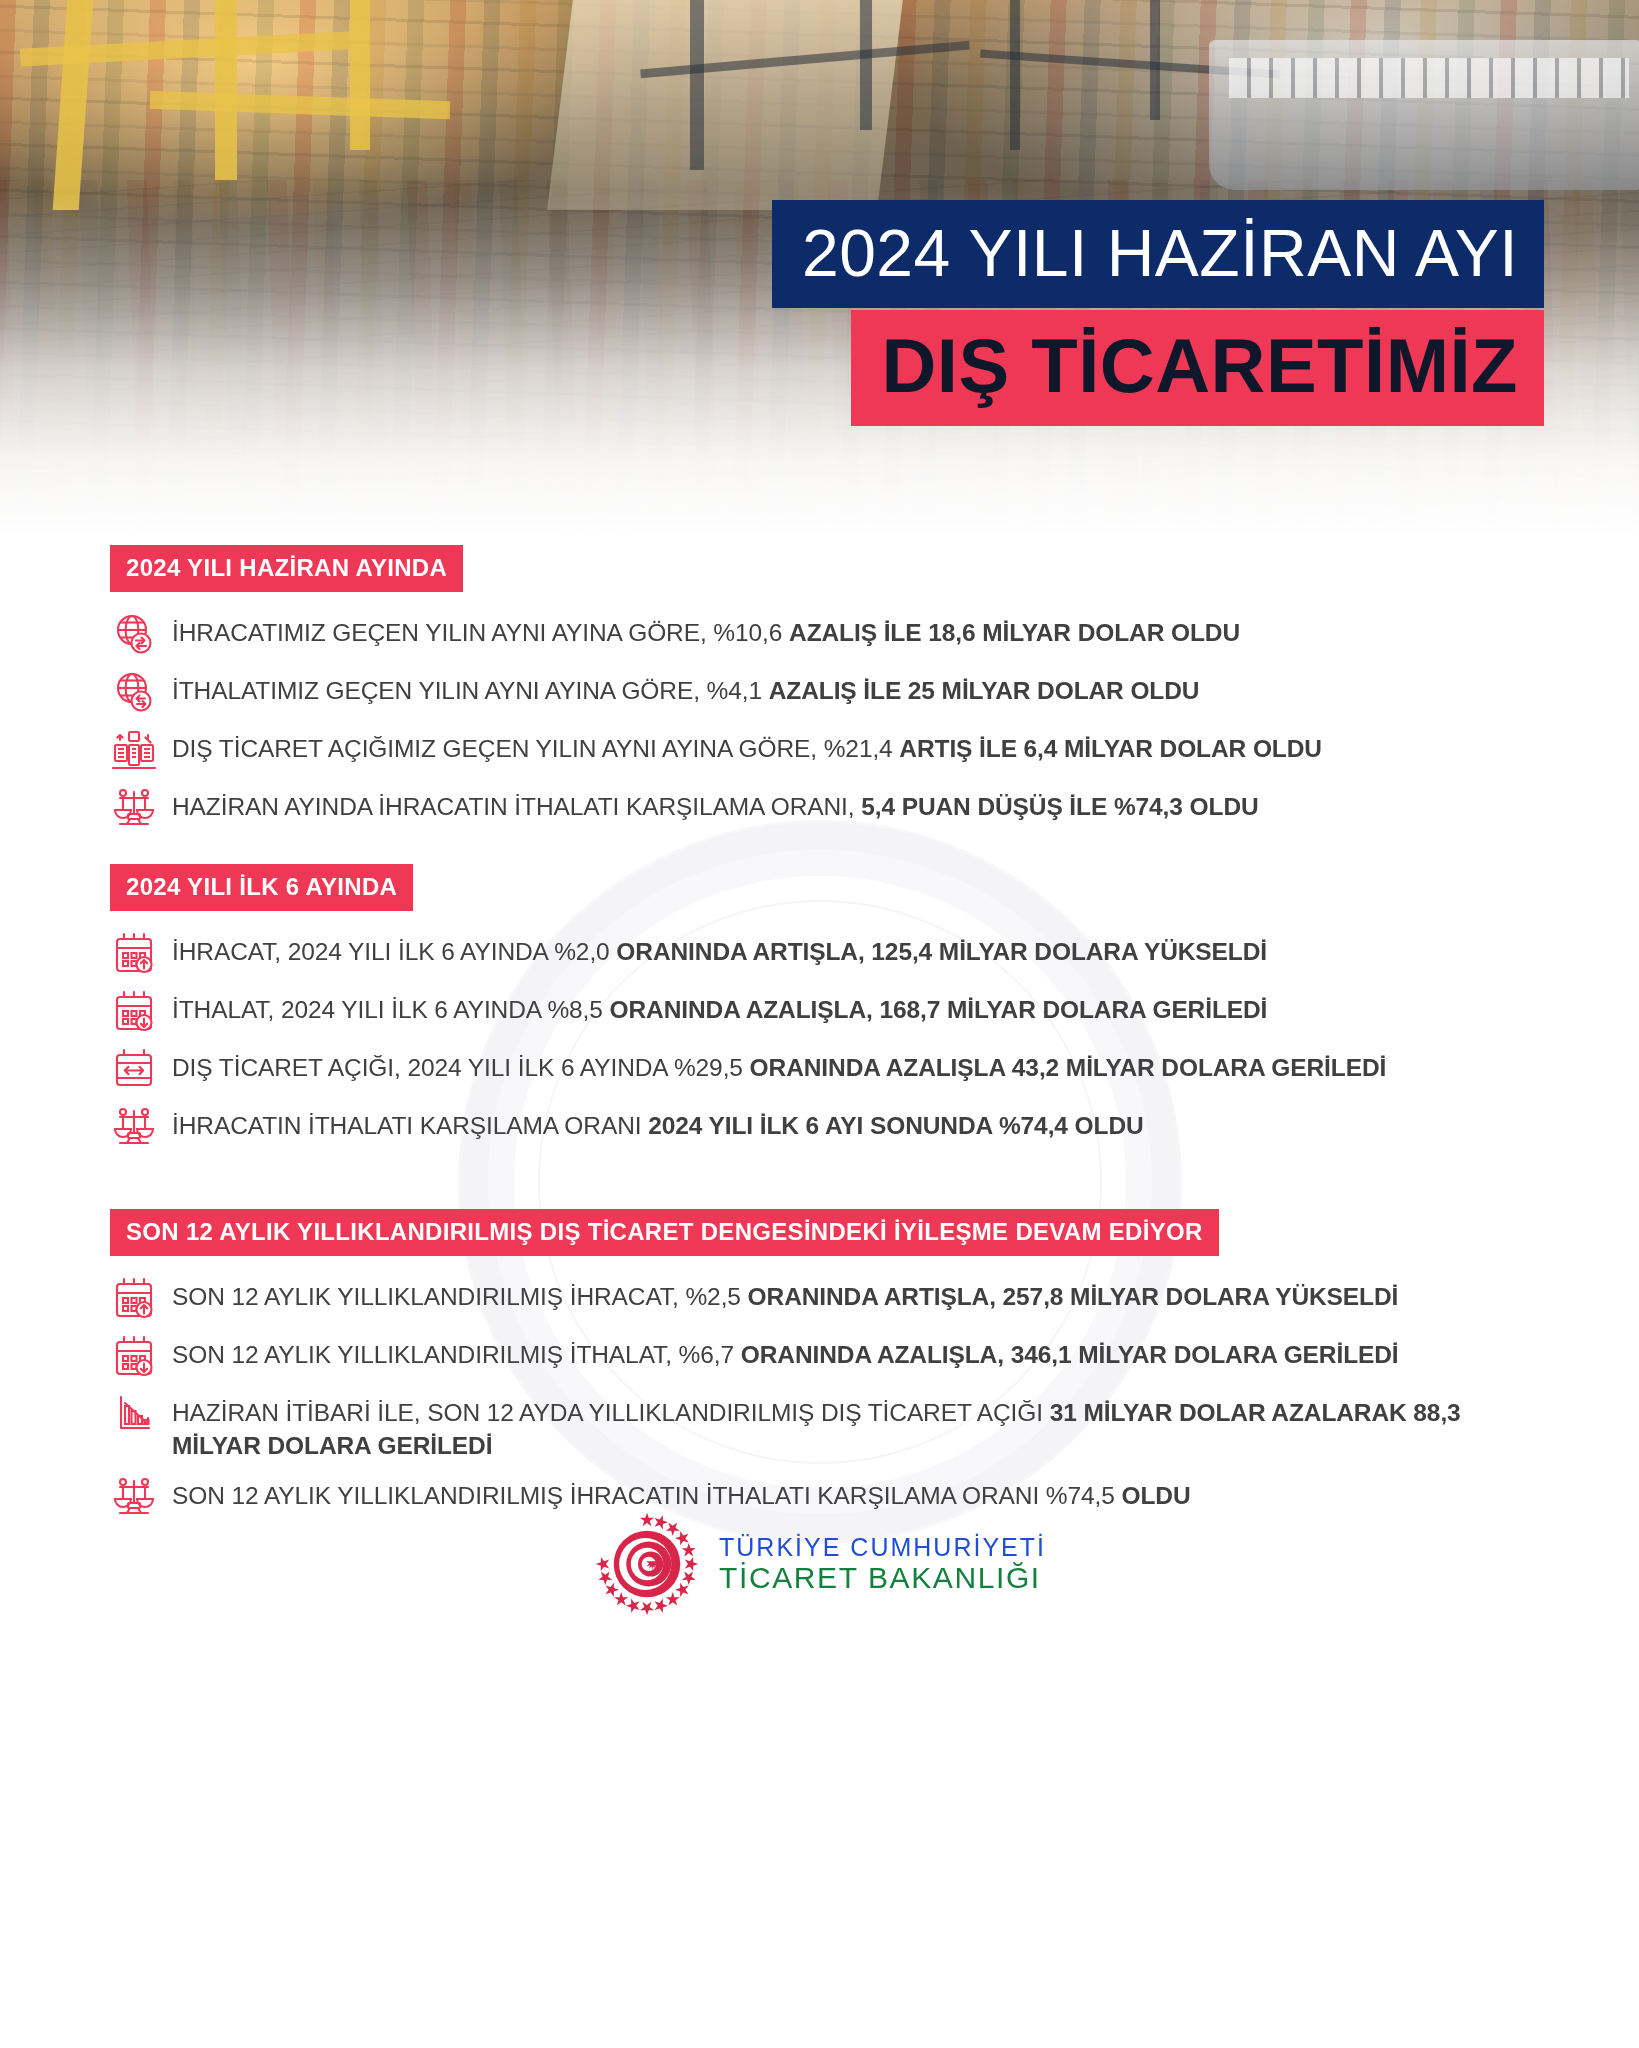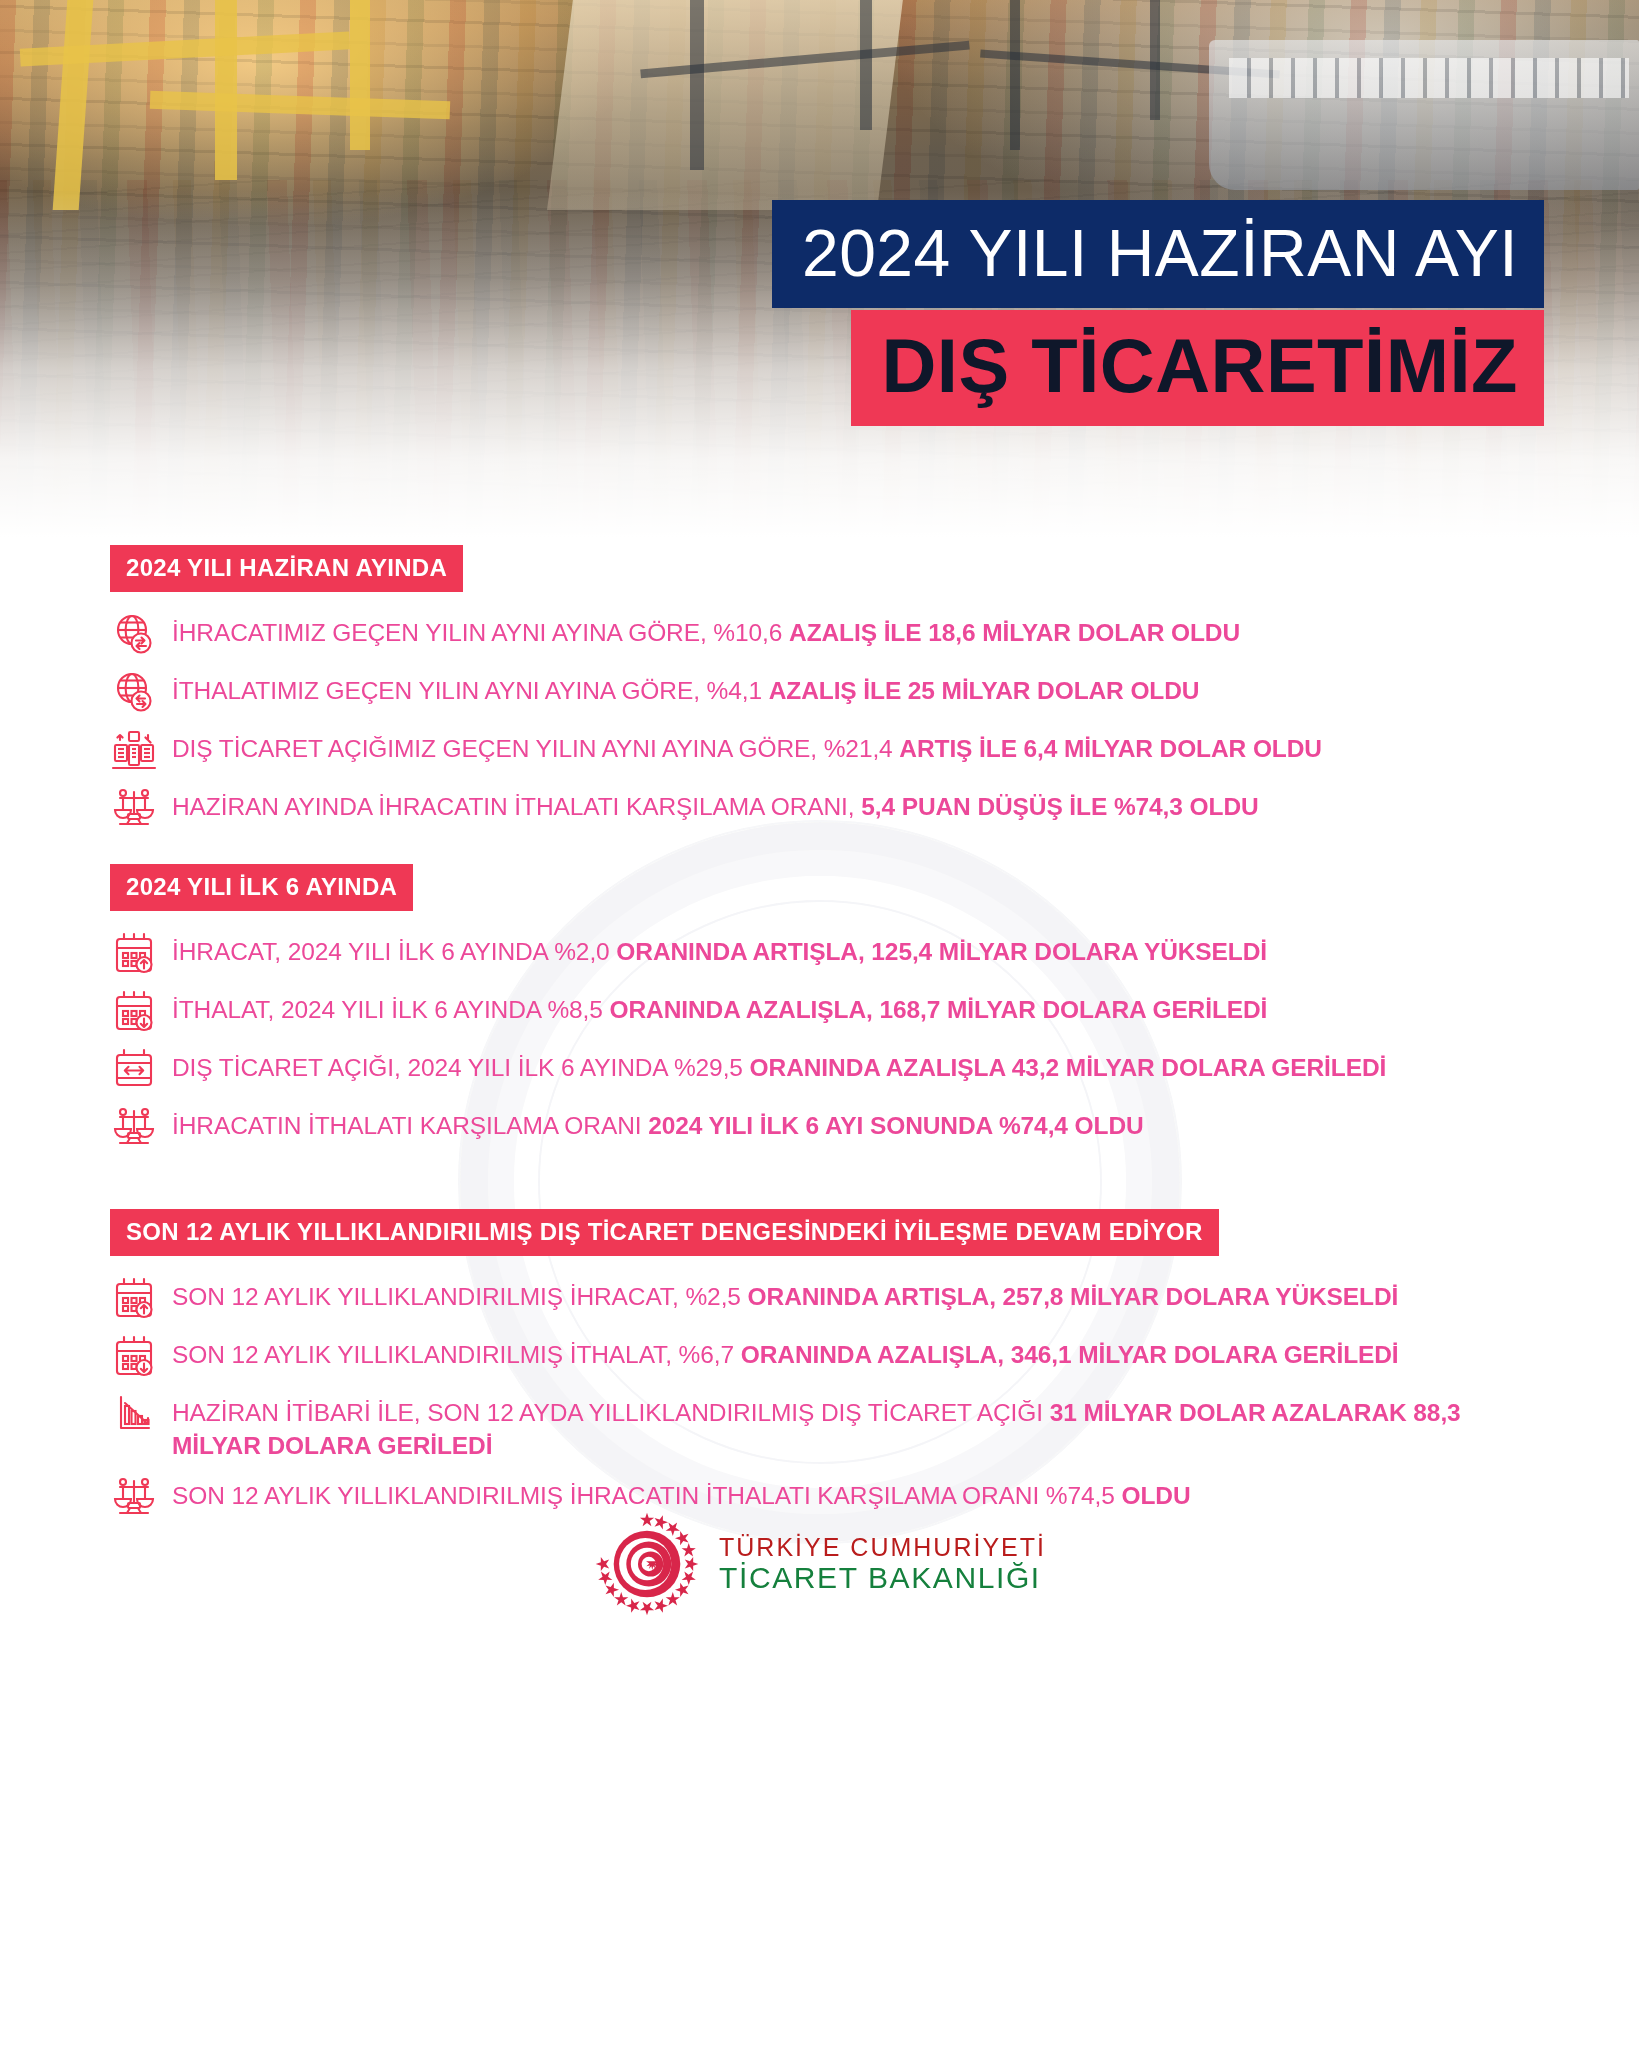--- a/index.html
+++ b/index.html
@@ -97,33 +97,33 @@
   }
   .sec1 .badge{margin-left:110px;}
   .sec2 .badge{margin-left:110px;}
   .sec3 .badge{margin-left:110px;}
 
   .items{margin-top:14px;}
   .item{display:flex;align-items:flex-start;padding:6px 0 6px 0;margin-left:110px;max-width:1430px;}
   .ico{flex:0 0 auto;width:48px;height:48px;margin-right:14px;margin-top:-2px;}
   .ico svg{display:block;width:48px;height:48px;}
   .itxt{
-    color:#ec4899;font-size:24.5px;line-height:1.34;letter-spacing:-.1px;
+    color:#404040;font-size:24.5px;line-height:1.34;letter-spacing:-.1px;
     font-weight:400;padding-top:5px;
   }
   .itxt b{font-weight:800;}
 
   .sec-gap{height:26px;}
   .sec-gap-lg{height:52px;}
 
   
   .footer{position:absolute;left:0;bottom:70px;width:1639px;display:flex;justify-content:center;align-items:center;}
   .logo-mark{width:108px;height:108px;margin-right:18px;}
   .logo-text{line-height:1.12;}
-  .logo-t1{color:#b91c1c;font-size:25px;letter-spacing:2.0px;font-weight:400;}
+  .logo-t1{color:#1d4ed8;font-size:25px;letter-spacing:2.0px;font-weight:400;}
   .logo-t2{color:#15803d;font-size:30px;letter-spacing:1.6px;font-weight:400;}
 </style>
 </head>
 <body>
 
 <div class="page">
 
   <div class="hero">
     <div class="hero-photo"></div>
     <div class="hero-cans"></div>

